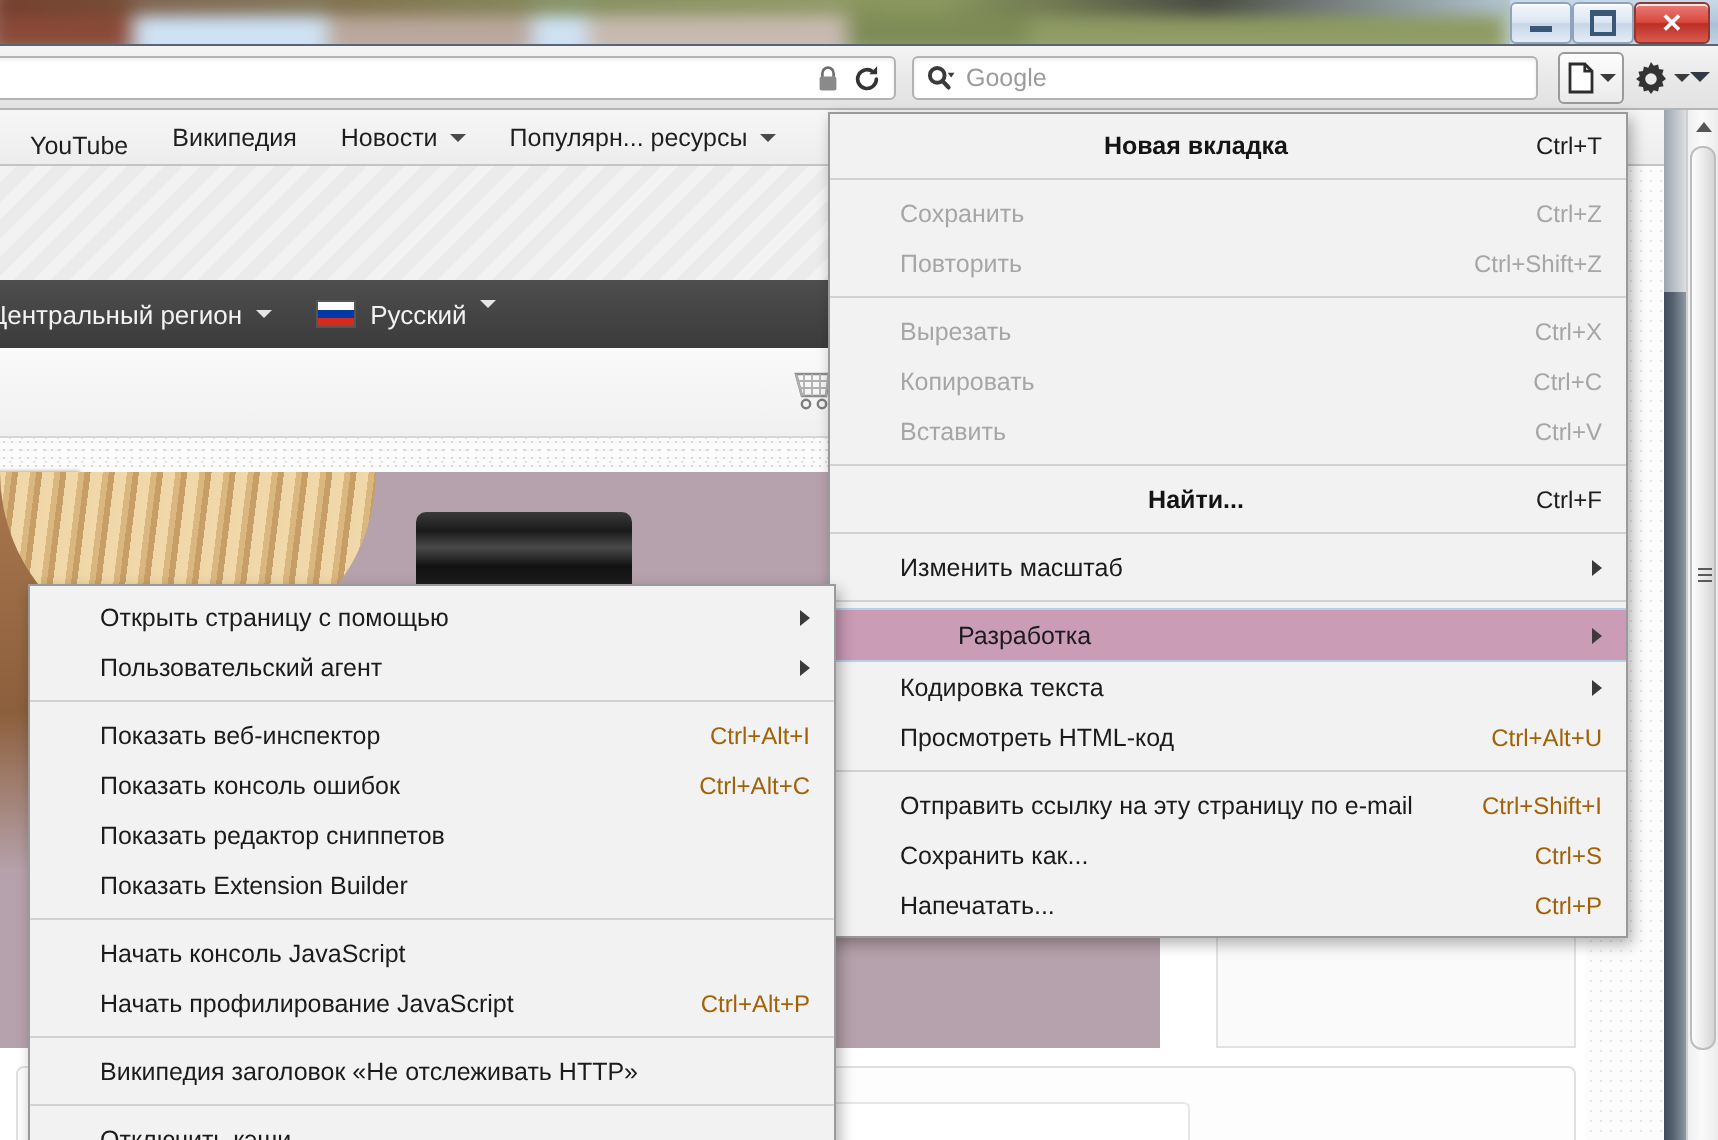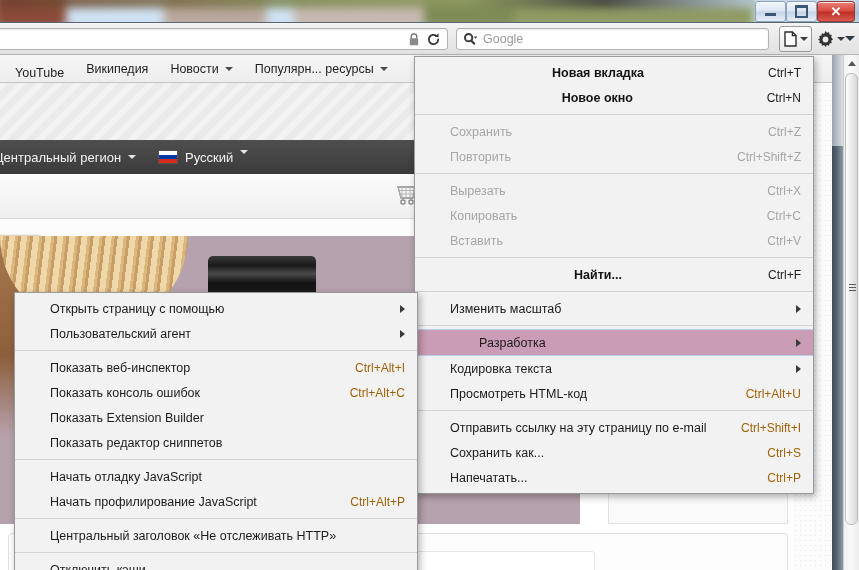--- a/index.html
+++ b/index.html
@@ -427,24 +427,20 @@
   <div id="vscroll-thumb">
     <div id="vscroll-grip"></div>
   </div>
 </div>
 
 <div class="menu" id="main-menu">
     <div class="mi bold">
       <span class="label">Новая вкладка</span>
       <span class="accel">Ctrl+T</span>
     </div>
-    <div class="mi bold">
-      <span class="label">Новое окно</span>
-      <span class="accel">Ctrl+N</span>
-    </div>
     <div class="sep"></div>
     <div class="mi disabled">
       <span class="label">Сохранить</span>
       <span class="accel">Ctrl+Z</span>
     </div>
     <div class="mi disabled">
       <span class="label">Повторить</span>
       <span class="accel">Ctrl+Shift+Z</span>
     </div>
     <div class="sep"></div>
@@ -510,34 +506,34 @@
     <div class="sep"></div>
     <div class="mi">
       <span class="label">Показать веб-инспектор</span>
       <span class="accel">Ctrl+Alt+I</span>
     </div>
     <div class="mi">
       <span class="label">Показать консоль ошибок</span>
       <span class="accel">Ctrl+Alt+C</span>
     </div>
     <div class="mi">
+      <span class="label">Показать редактор сниппетов</span>
+    </div>
+    <div class="mi">
       <span class="label">Показать Extension Builder</span>
     </div>
-    <div class="mi">
-      <span class="label">Показать редактор сниппетов</span>
-    </div>
-    <div class="sep"></div>
-    <div class="mi">
-      <span class="label">Начать отладку JavaScript</span>
+    <div class="sep"></div>
+    <div class="mi">
+      <span class="label">Начать консоль JavaScript</span>
     </div>
     <div class="mi">
       <span class="label">Начать профилирование JavaScript</span>
       <span class="accel">Ctrl+Alt+P</span>
     </div>
     <div class="sep"></div>
     <div class="mi">
-      <span class="label">Центральный заголовок «Не отслеживать HTTP»</span>
+      <span class="label">Википедия заголовок «Не отслеживать HTTP»</span>
     </div>
     <div class="sep"></div>
     <div class="mi">
       <span class="label">Отключить кэши</span>
     </div>
   </div>
 
 </body></html>

